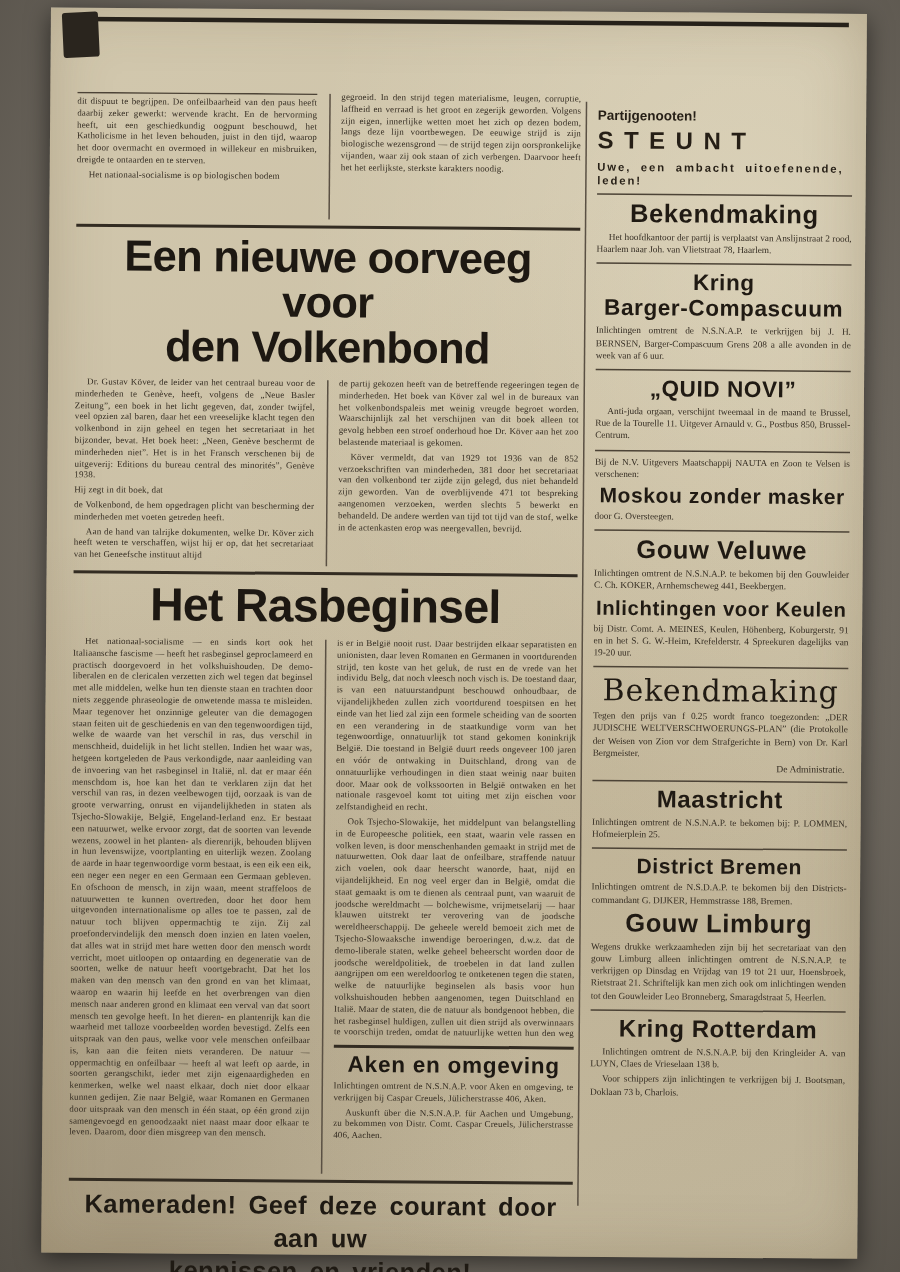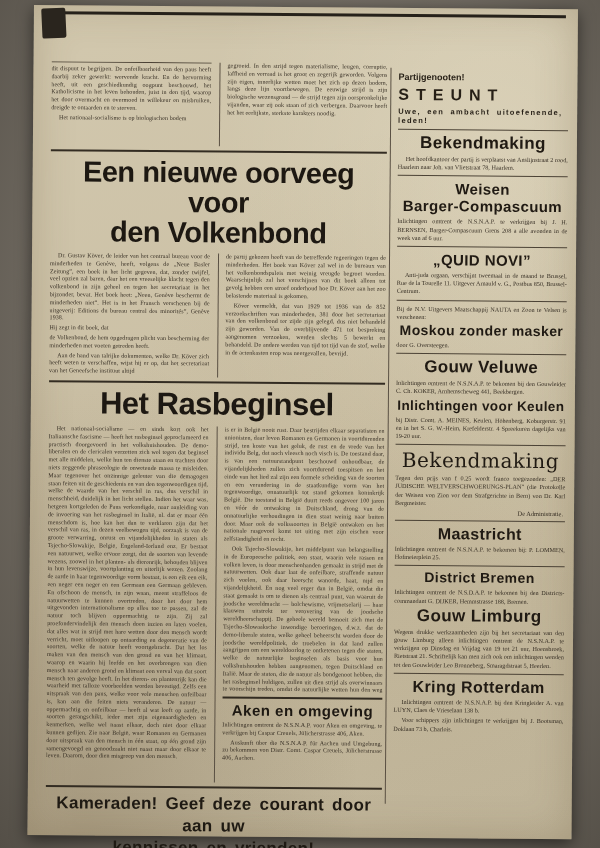--- a/index.html
+++ b/index.html
@@ -159,21 +159,21 @@
 
     <div>
       <div class="sb-h sz17">Bekendmaking</div>
       <p class="sb-body indent">Het hoofdkantoor der partij is verplaatst van Anslijnstraat 2 rood, Haarlem naar Joh. van Vlietstraat 78, Haarlem.</p>
     </div>
 
     <hr class="hr-thin">
 
     <div>
       <div class="sb-h sz15">
-        <span>Weisen</span><br>
+        <span>Kring</span><br>
         <span>Barger-Compascuum</span>
       </div>
       <p class="sb-body">Inlichtingen omtrent de N.S.N.A.P. te verkrijgen bij J. H. BERNSEN, Barger-Compascuum Grens 208 a alle avonden in de week van af 6 uur.</p>
     </div>
 
     <hr class="hr-thin">
 
     <div>
       <div class="sb-h sz15">„QUID NOVI”</div>
       <p class="sb-body indent">Anti-juda orgaan, verschijnt tweemaal in de maand te Brussel, Rue de la Tourelle 11. Uitgever Arnauld v. G., Postbus 850, Brussel-Centrum.</p>

